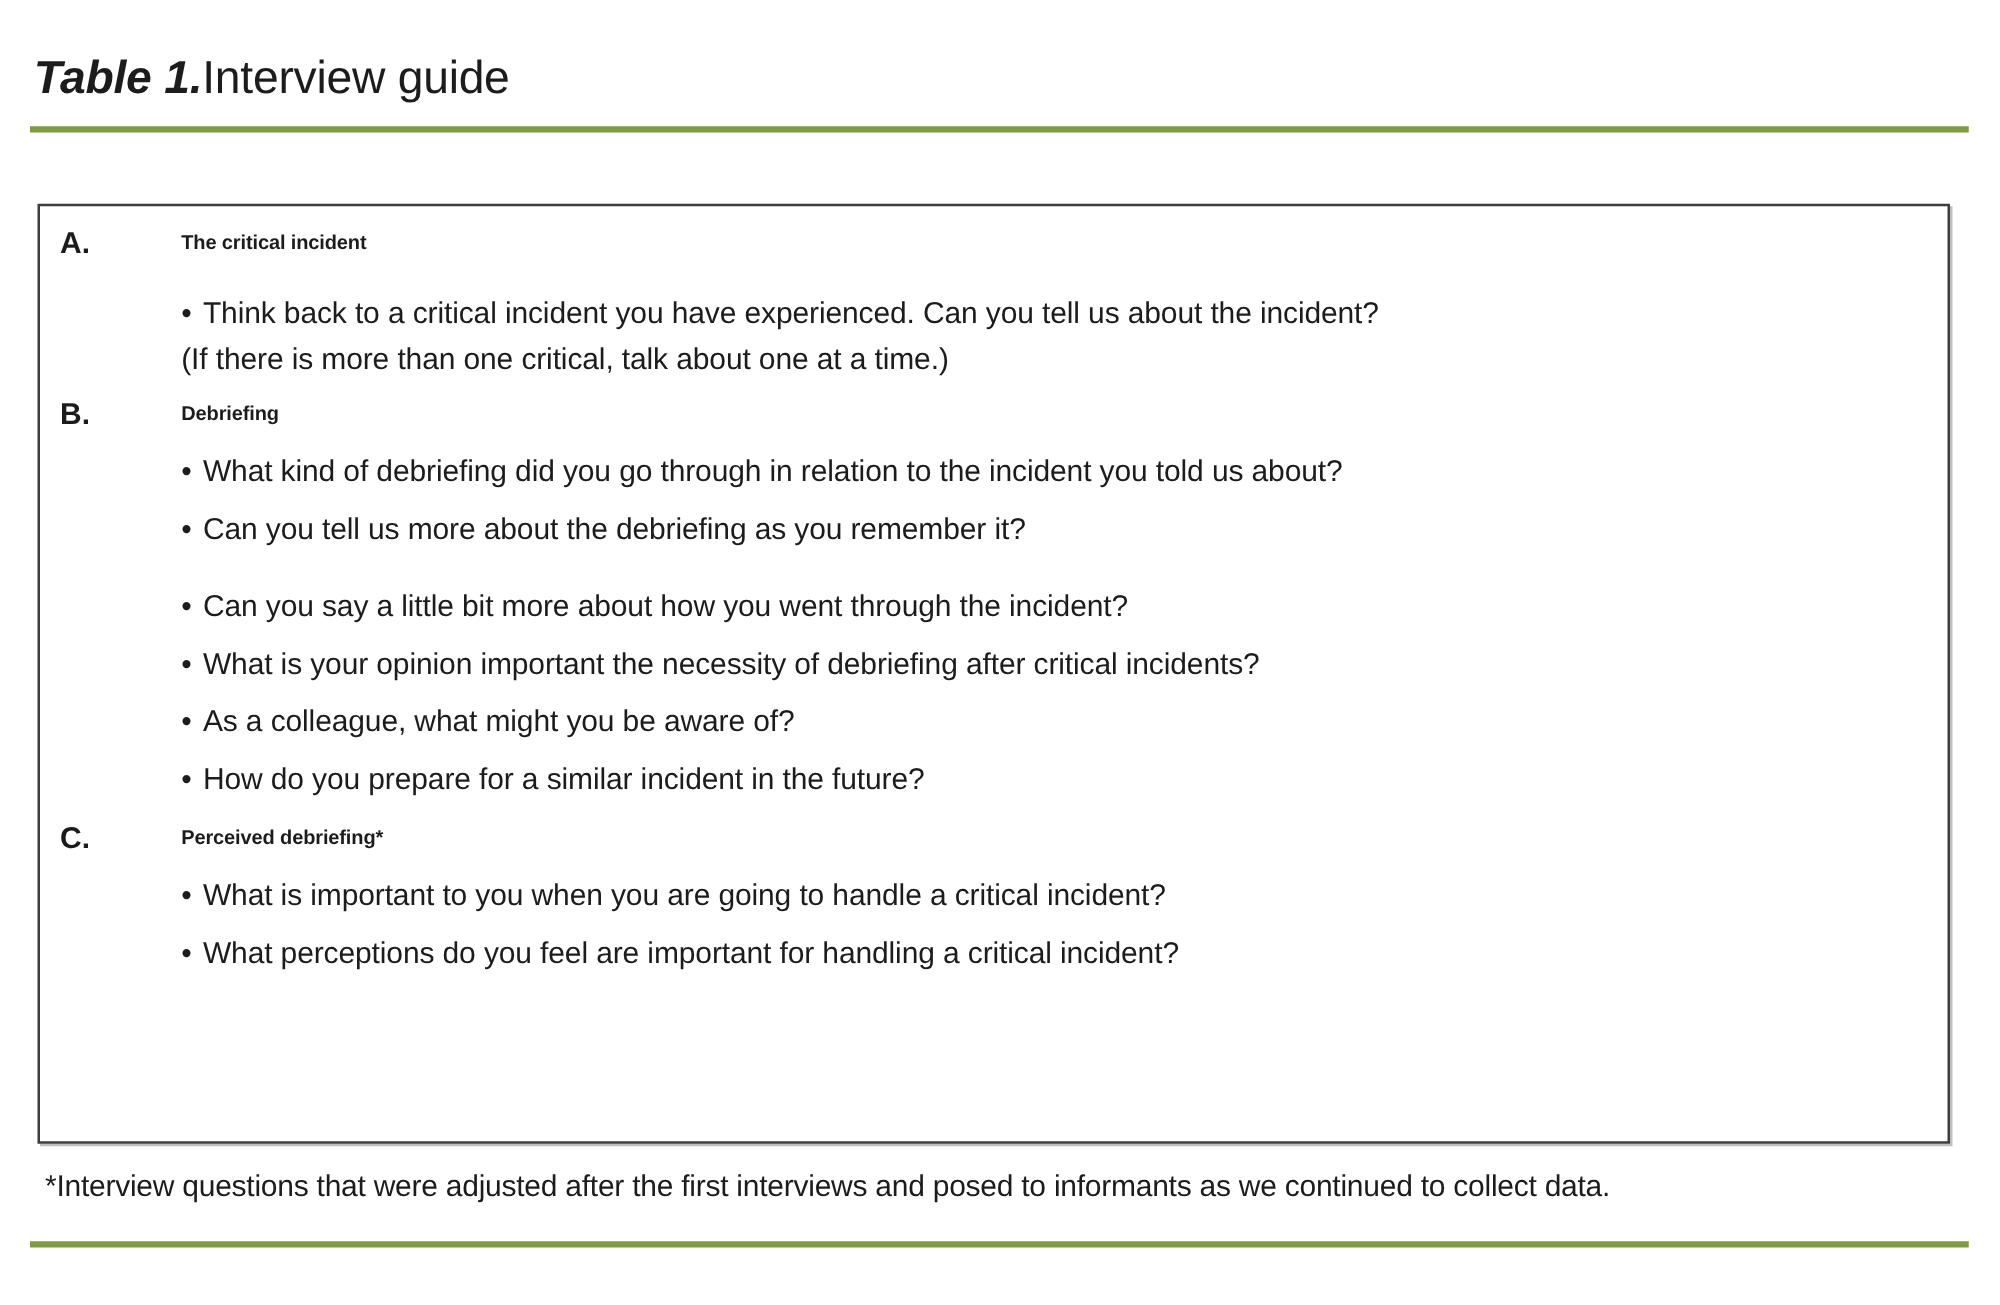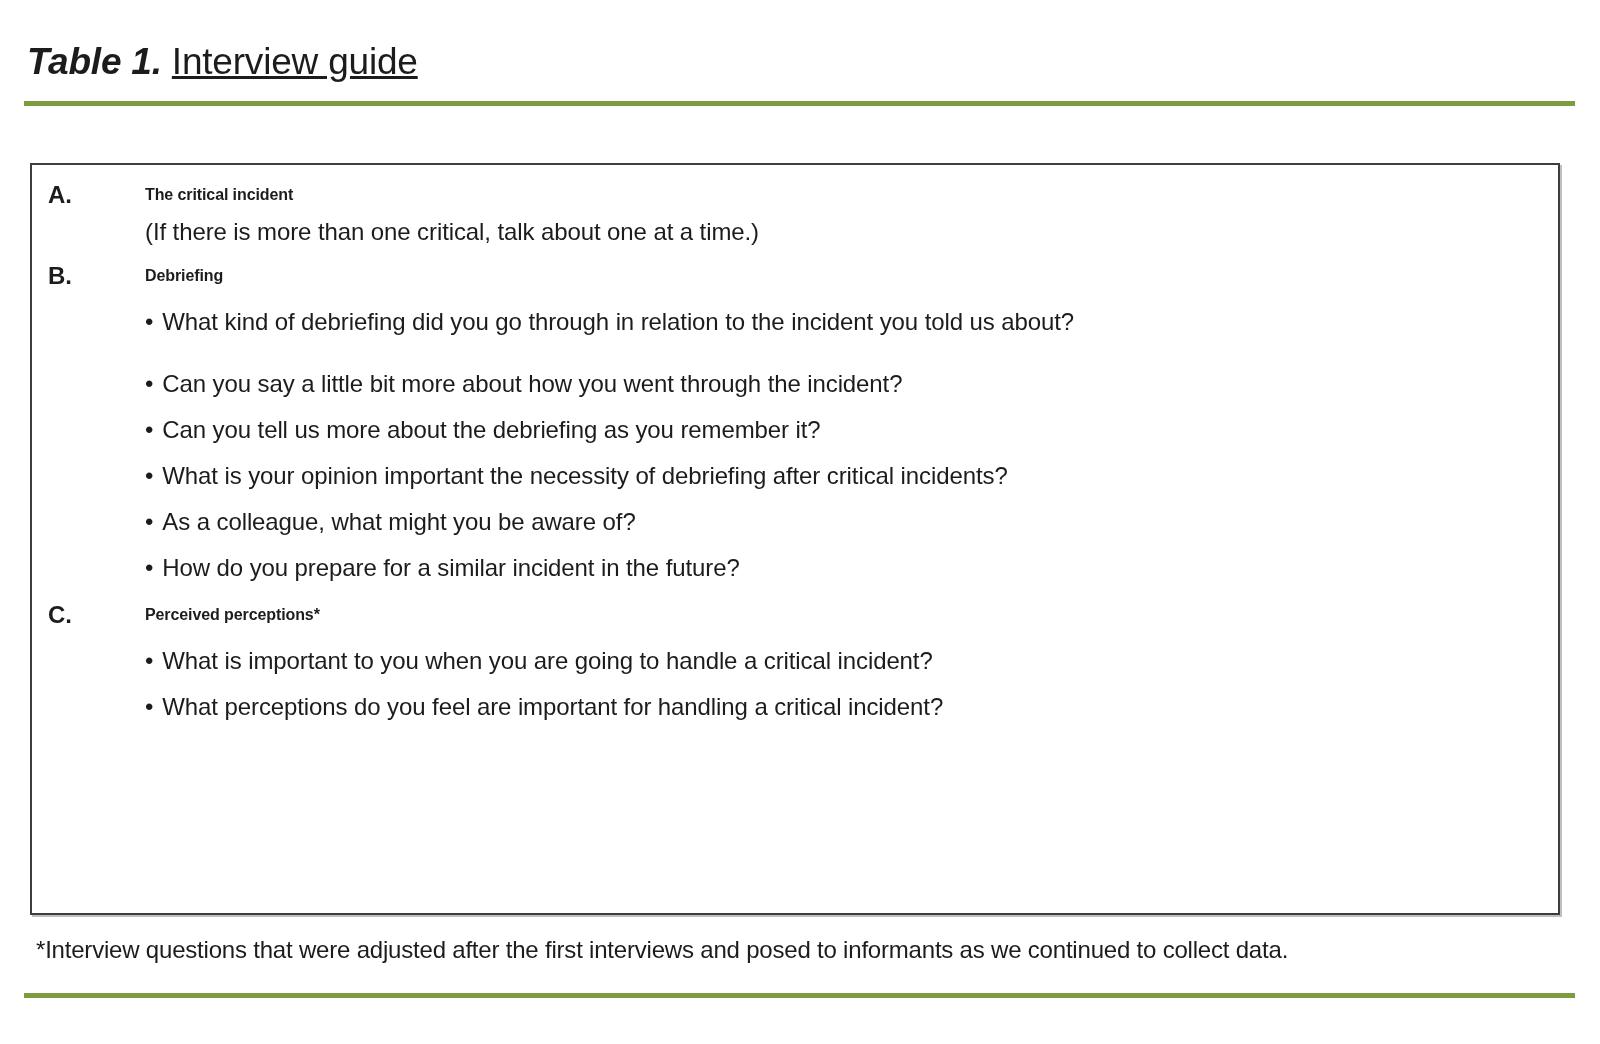--- a/index.html
+++ b/index.html
@@ -13,21 +13,21 @@
   }
   .page { position: absolute; inset: 0; }
 
   
   .caption {
     position: absolute; left: 27px; top: 40px;
     font-size: 37px; line-height: 44px; letter-spacing: -0.2px;
     white-space: nowrap;
   }
   .caption .cap-label { font-weight: bold; font-style: italic; }
-  .caption .cap-title { margin-left: 10px; font-weight: normal; text-decoration: underline; }
+  .caption .cap-title { font-weight: normal; }
 
   
   .rule {
     position: absolute; left: 24px; width: 1551px; height: 5px;
     background: #7e9b40; border: none;
   }
   .rule.top { top: 101px; }
   .rule.bottom { top: 993px; }
 
   
@@ -78,41 +78,42 @@
   </div>
 
   <div class="rule top"></div>
 
   <div class="guide-box">
 
     <div class="section sec-a">
       <div class="sec-label">A.</div>
       <div class="sec-content">
         <div class="sec-heading">The critical incident</div>
+        <div class="item first-a"><span class="bullet">•</span><span>Think back to a critical incident you have experienced. Can you tell us about the incident?</span></div>
         <div class="item cont">(If there is more than one critical, talk about one at a time.)</div>
       </div>
     </div>
 
     <div class="section sec-b">
       <div class="sec-label">B.</div>
       <div class="sec-content">
         <div class="sec-heading">Debriefing</div>
         <div class="item"><span class="bullet">•</span><span>What kind of debriefing did you go through in relation to the incident you told us about?</span></div>
+        <div class="item"><span class="bullet">•</span><span>Can you tell us more about the debriefing as you remember it?</span></div>
         <div class="item gapped"><span class="bullet">•</span><span>Can you say a little bit more about how you went through the incident?</span></div>
-        <div class="item"><span class="bullet">•</span><span>Can you tell us more about the debriefing as you remember it?</span></div>
         <div class="item"><span class="bullet">•</span><span>What is your opinion important the necessity of debriefing after critical incidents?</span></div>
         <div class="item"><span class="bullet">•</span><span>As a colleague, what might you be aware of?</span></div>
         <div class="item"><span class="bullet">•</span><span>How do you prepare for a similar incident in the future?</span></div>
       </div>
     </div>
 
     <div class="section sec-c">
       <div class="sec-label">C.</div>
       <div class="sec-content">
-        <div class="sec-heading">Perceived perceptions*</div>
+        <div class="sec-heading">Perceived debriefing*</div>
         <div class="item"><span class="bullet">•</span><span>What is important to you when you are going to handle a critical incident?</span></div>
         <div class="item"><span class="bullet">•</span><span>What perceptions do you feel are important for handling a critical incident?</span></div>
       </div>
     </div>
 
   </div>
 
   <div class="footnote">*Interview questions that were adjusted after the first interviews and posed to informants as we continued to collect data.</div>
 
   <div class="rule bottom"></div>

